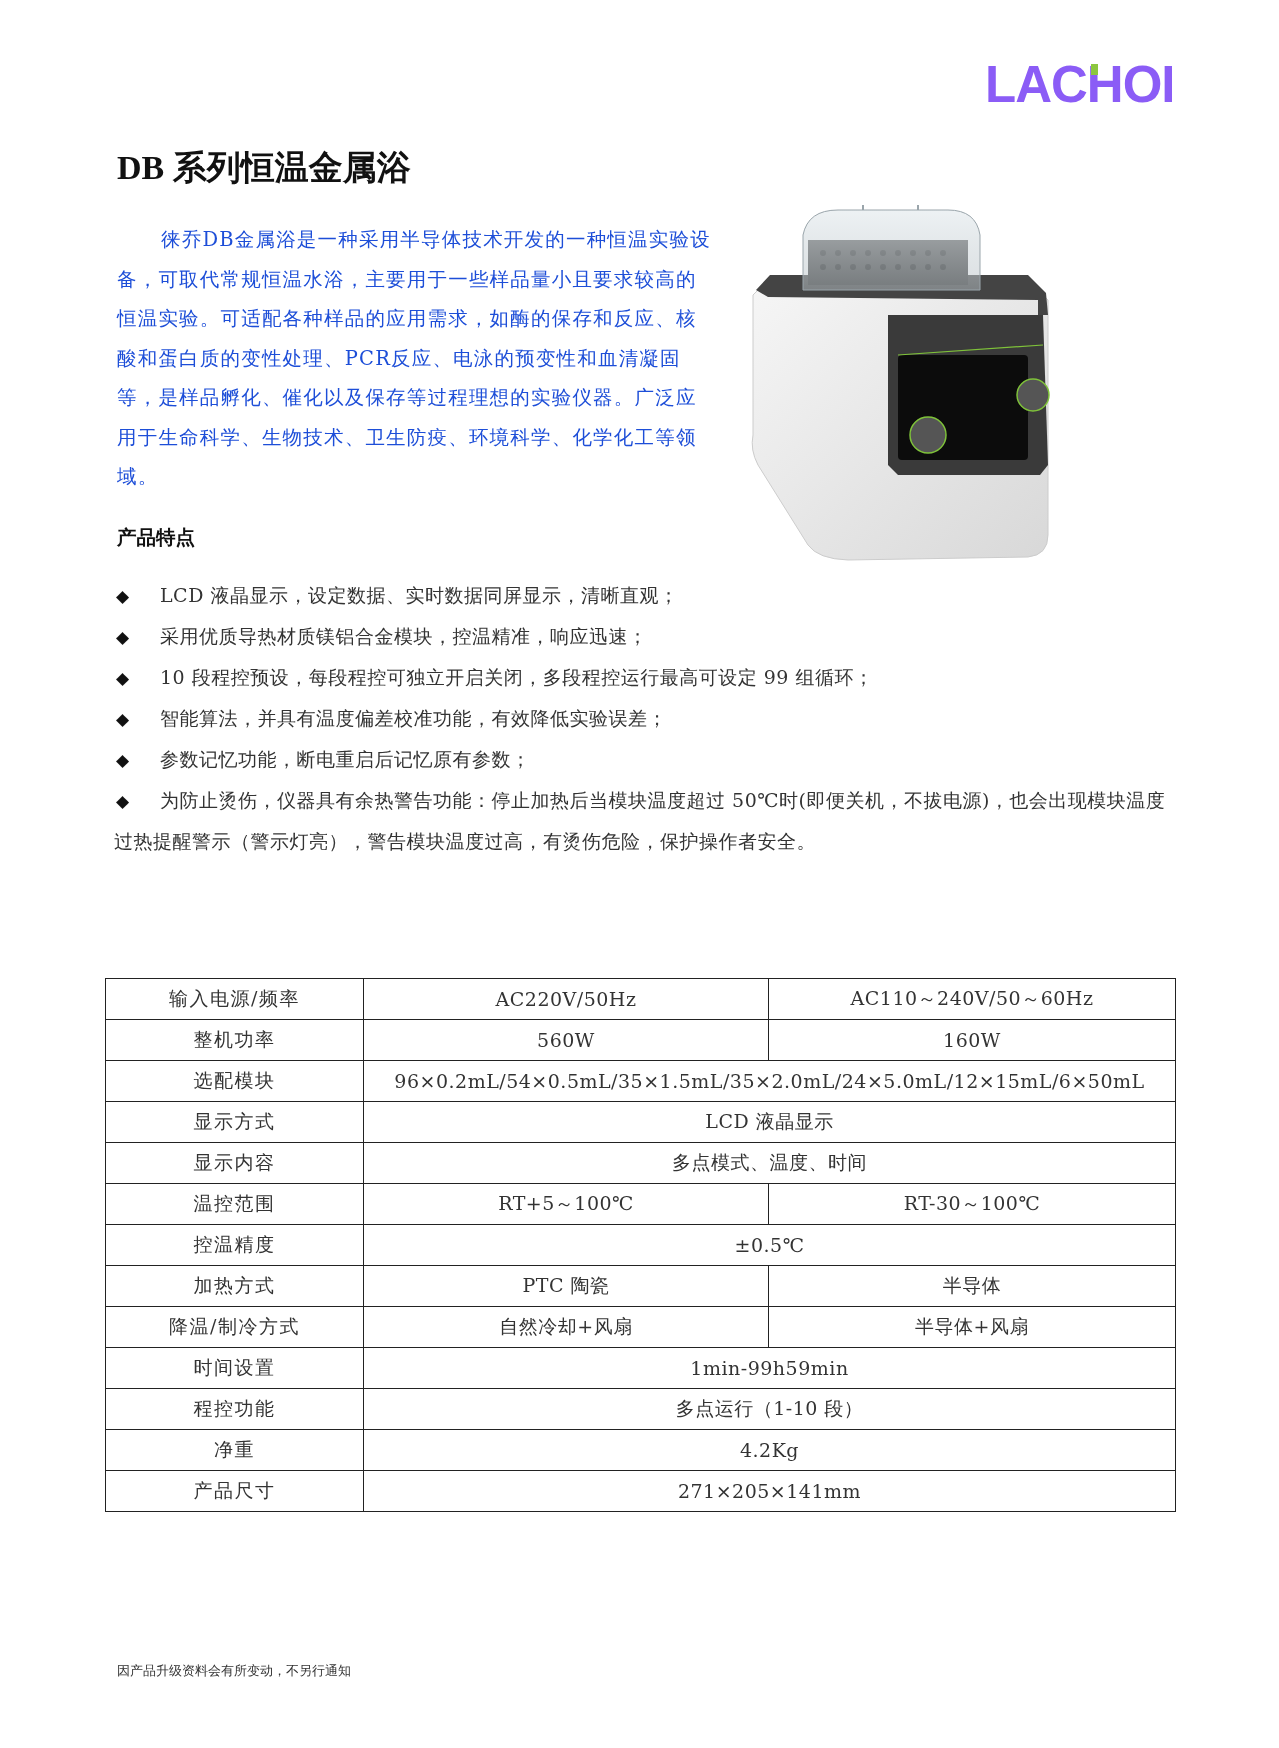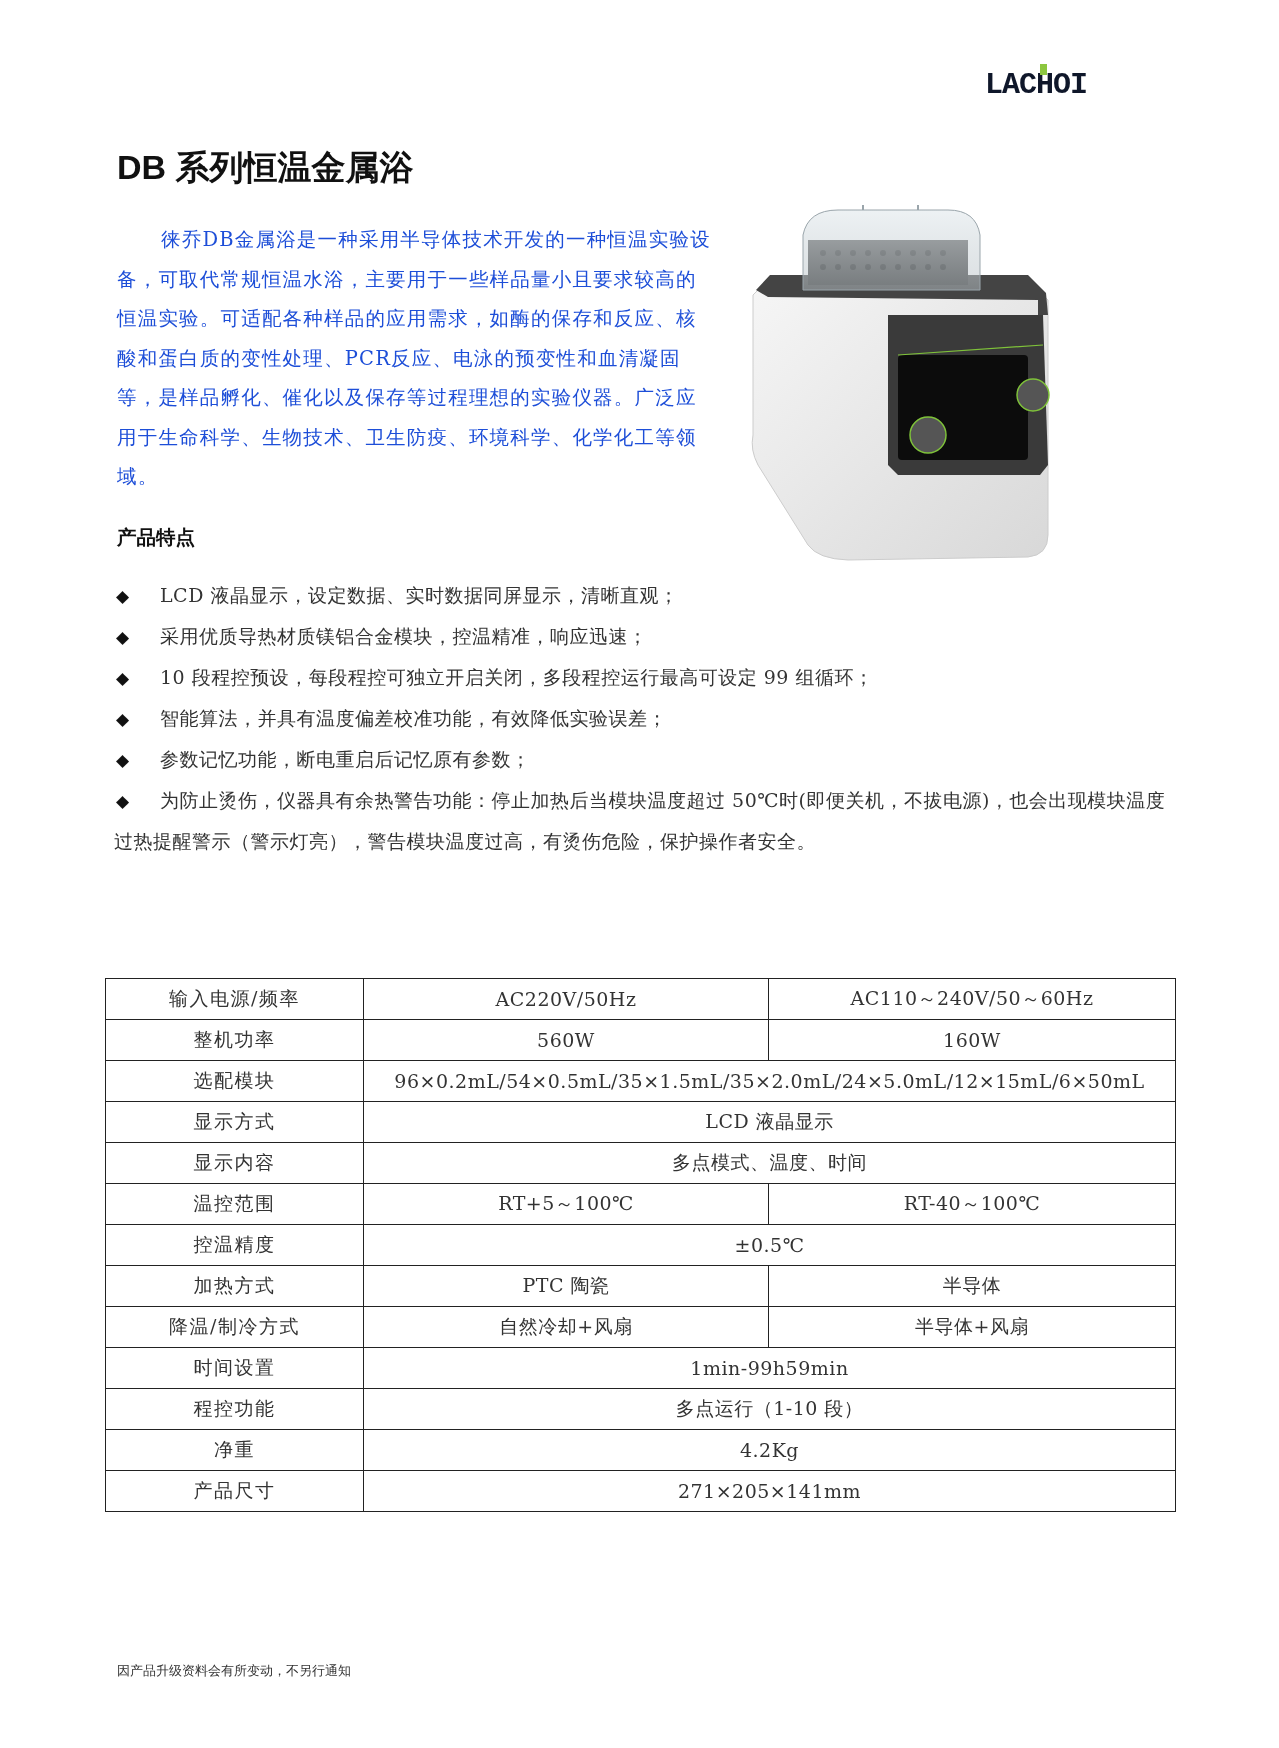--- a/index.html
+++ b/index.html
@@ -1,24 +1,24 @@
 <!DOCTYPE html>
 <html><head>
 <meta charset="utf-8">
 <style>
   html, body { margin: 0; padding: 0; background: #ffffff; }
   body { width: 1279px; height: 1748px; position: relative; overflow: hidden;
          font-family: "DejaVu Serif", "Liberation Serif", serif; color: #222; }
   .logo { position: absolute; left: 985px; top: 62px; height: 46px;
-          font-family: Liberation Mono, monospace; font-weight: bold;
-          font-size: 30px; letter-spacing: -1px; color: #0f172a; line-height: 46px; }
+          font-family: Liberation Sans, sans-serif; font-weight: bold;
+          font-size: 51px; letter-spacing: -1px; color: #8b5cf6; line-height: 46px; }
   .logo .accent { position: relative; display: inline-block; }
   .logo .accent::before { content: ""; position: absolute; left: 4px; top: 2px; width: 7px; height: 11px;
           background: #8cc63f; }
-  .title { position: absolute; left: 117px; top: 145px; font-family: Liberation Sans, sans-serif;
+  .title { position: absolute; left: 117px; top: 145px; font-family: Liberation Serif, serif;
            font-weight: bold; font-size: 34px; color: #111; letter-spacing: 0px; }
   .intro { position: absolute; left: 117px; top: 220px; width: 600px; font-size: 19.5px;
            line-height: 39.5px; color: #1d4ed8; text-indent: 44px; letter-spacing: 1.2px; }
   .product { position: absolute; left: 748px; top: 205px; width: 430px; height: 360px; }
   .features-title { position: absolute; left: 117px; top: 524px; font-family: "DejaVu Sans", "Liberation Sans", sans-serif;
            font-weight: bold; font-size: 19.5px; color: #111; }
   .features { position: absolute; left: 114px; top: 575px; width: 1060px; margin: 0; padding: 0; list-style: none; }
   .features li { font-size: 19px; line-height: 40px; color: #333; letter-spacing: 0.5px; }
   .features li .bullet { display: inline-block; width: 44px; font-size: 17px; color: #111; padding-left: 2px; }
   table.spec { position: absolute; left: 105px; top: 978px; width: 1071px; border-collapse: collapse;
@@ -112,21 +112,21 @@
         <td class="lab">显示方式</td>
         <td colspan="2">LCD 液晶显示</td>
       </tr>
       <tr>
         <td class="lab">显示内容</td>
         <td colspan="2">多点模式、温度、时间</td>
       </tr>
       <tr>
         <td class="lab">温控范围</td>
         <td class="c1">RT+5～100℃</td>
-        <td>RT-40～100℃</td>
+        <td>RT-30～100℃</td>
       </tr>
       <tr>
         <td class="lab">控温精度</td>
         <td colspan="2">±0.5℃</td>
       </tr>
       <tr>
         <td class="lab">加热方式</td>
         <td class="c1">PTC 陶瓷</td>
         <td>半导体</td>
       </tr>

